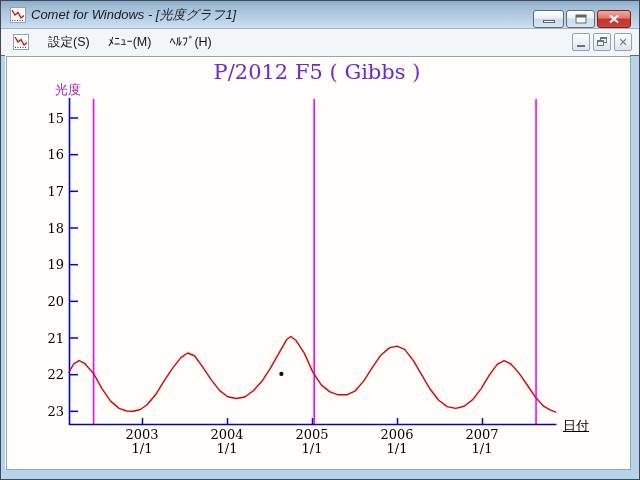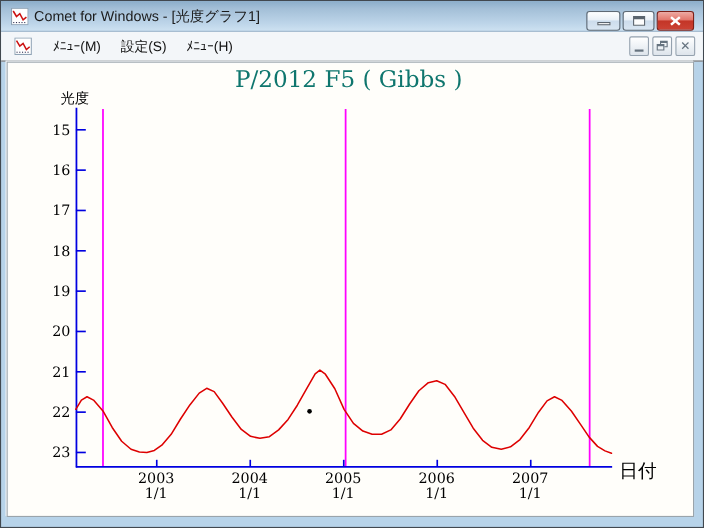--- a/index.html
+++ b/index.html
@@ -7,21 +7,21 @@
   .window{
     position:relative;width:640px;height:480px;
     background:#b7d3e9;border:1px solid #41484f;
     font-family:"Liberation Sans",sans-serif;overflow:hidden;
   }
   
   .titlebar{
     position:absolute;left:0;top:0;right:0;height:28px;
     background:linear-gradient(180deg,#8badca 0%,#a3bfd7 25%,#bdd5e9 75%,#cde1f1 100%);
     border-bottom:1px solid #9db4c9;
-    display:flex;align-items:center;
+    display:flex;align-items:center;font-style:italic;
   }
   .app-icon{position:absolute;left:9px;top:6px;width:16px;height:16px;}
   .win-title{
     position:absolute;left:30px;top:0;height:28px;line-height:28px;
     font-size:13px;color:#1b1b1b;white-space:nowrap;
   }
   .winbtns{position:absolute;right:8px;top:9px;display:flex;gap:2px;}
   .wbtn{
     width:31px;height:18px;border:1px solid #5f6a75;border-radius:3px;
     background:linear-gradient(180deg,#feffff 0%,#e9f0f7 45%,#ccdcec 50%,#d9e6f2 100%);
@@ -63,24 +63,24 @@
   .glyph-rest-front{position:absolute;left:3px;top:6px;width:7px;height:6px;border:1px solid #66737f;border-top-width:2px;background:#eef2f6;}
   
   .client{
     position:absolute;left:5px;top:55px;right:8px;bottom:9px;
     background:#fffefa;border:1px solid #9aa4ab;
     box-shadow:1px 1px 0 #fdfdfd inset, -1px -1px 0 #f2f6fa;
   }
   .chart-svg{position:absolute;left:0;top:0;width:640px;height:480px;pointer-events:none;}
   .chart-title{
     position:absolute;left:6px;width:620px;top:59px;text-align:center;
-    font-family:"DejaVu Serif","Liberation Serif",serif;font-size:21px;color:#0f766e;
+    font-family:"DejaVu Serif","Liberation Serif",serif;font-size:21px;color:#6d28d9;
   }
-  .y-axis-label{position:absolute;left:54px;top:80px;font-size:13px;color:#000000;}
-  .x-axis-label{position:absolute;left:562px;top:416px;font-size:17px;color:#000;}
+  .y-axis-label{position:absolute;left:54px;top:80px;font-size:13px;color:#a21caf;}
+  .x-axis-label{position:absolute;left:562px;top:416px;font-size:13px;color:#000;text-decoration:underline;}
   svg text{font-family:"DejaVu Serif","Liberation Serif",serif;font-size:13px;fill:#000;}
 </style>
 </head>
 <body>
 
 <div class="window">
 
   <div class="titlebar">
     <svg class="app-icon" viewBox="0 0 16 16">
       <rect x="0.5" y="0.5" width="15" height="15" fill="#ffffff" stroke="#8fa3b5"></rect>
@@ -114,23 +114,23 @@
       <rect x="0.5" y="0.5" width="15" height="15" fill="#ffffff" stroke="#8fa3b5"></rect>
       <polyline points="2,3 5,8 8,5.5 11,11 14,8.5" fill="none" stroke="#cc1111" stroke-width="1.4"></polyline>
       <g fill="#333355">
         <rect x="2" y="13" width="1" height="1"></rect>
           <rect x="4.5" y="13" width="1" height="1"></rect>
         <rect x="7" y="13" width="1" height="1"></rect>
           <rect x="9.5" y="13" width="1" height="1"></rect>
         <rect x="12" y="13" width="1" height="1"></rect>
       </g>
     </svg>
+    <span class="menu-item">設定(S)</span>
     <span class="menu-item">ﾒﾆｭｰ(M)</span>
-    <span class="menu-item">設定(S)</span>
-    <span class="menu-item">ﾒﾆｭｰ(H)</span>
+    <span class="menu-item">ﾍﾙﾌﾟ(H)</span>
     <div class="mdibtns">
       <button class="mbtn">
         <span class="glyph-mmin"></span>
       </button>
       <button class="mbtn">
         <span class="glyph-rest-back"></span>
         <span class="glyph-rest-front"></span>
       </button>
       <button class="mbtn">✕</button>
     </div>

